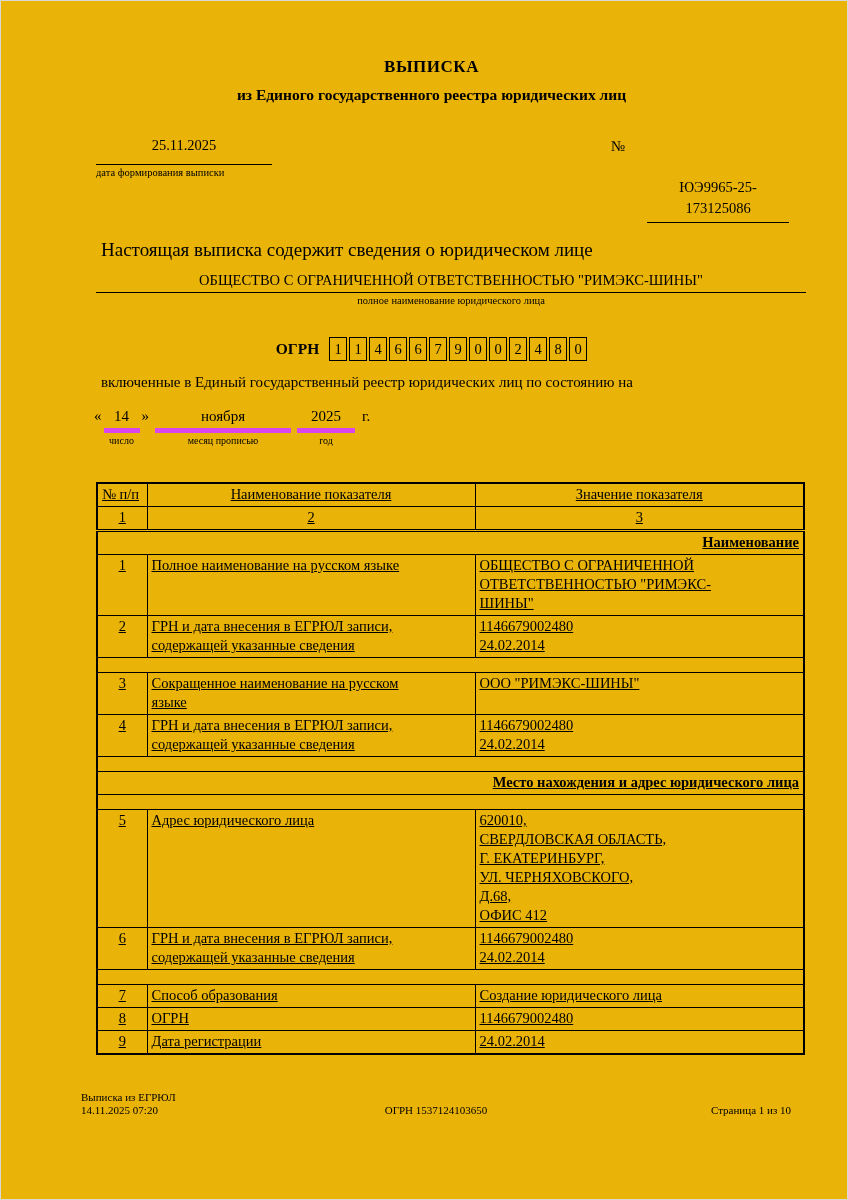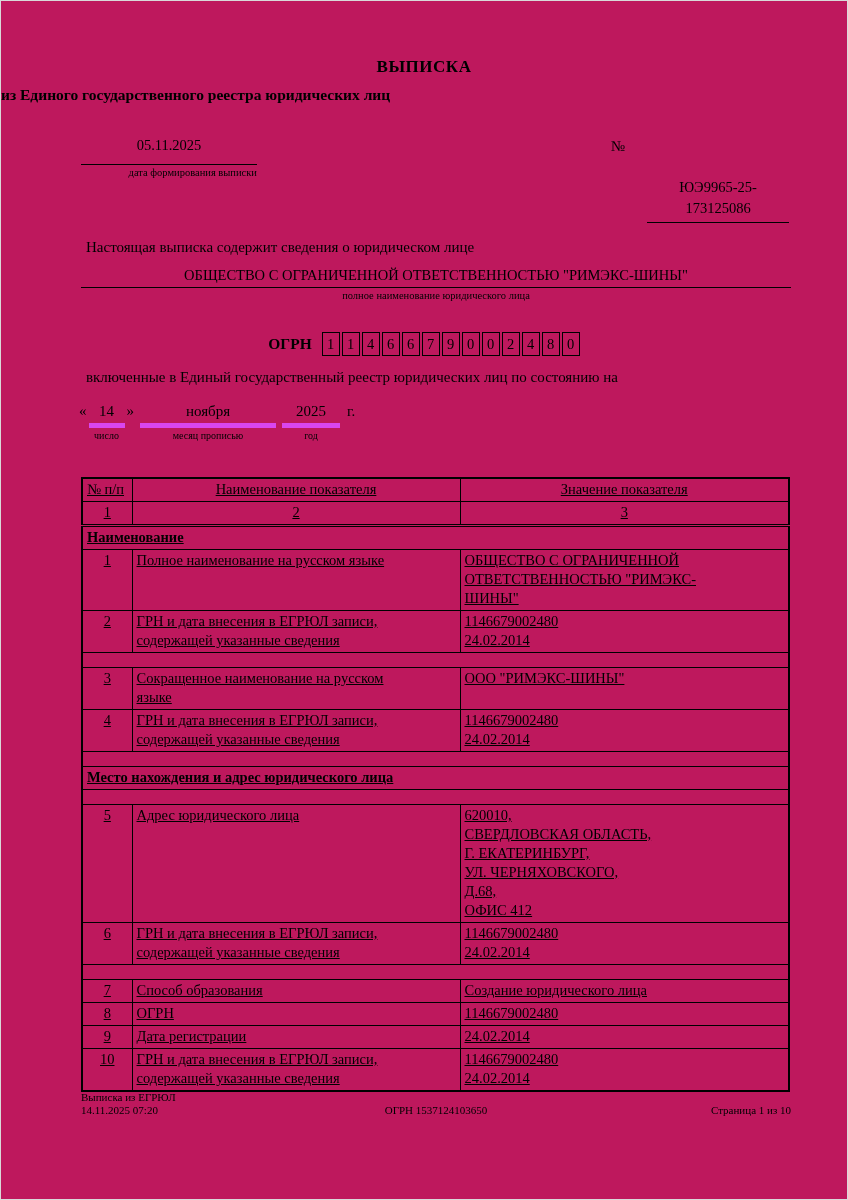--- a/index.html
+++ b/index.html
@@ -1,56 +1,57 @@
 <!DOCTYPE html>
 <html lang="ru"><head>
 <meta charset="utf-8">
 <style>
   html,body { margin:0; padding:0; background:#e8e8e8; }
   .page {
     position: relative;
     width: 848px;
     height: 1200px;
     margin: 0 auto;
-    background: #be185d;
+    background: #eab308;
     color: #000000;
     font-family: "Liberation Serif", "DejaVu Serif", serif;
     overflow: hidden;
     box-sizing: border-box;
     border: 1px solid #d9d9d9;
+    padding-left: 15px;
   }
   
   .doc-title {
     margin-top: 56px;
     text-align: center;
     font-weight: bold;
     font-size: 17px;
     letter-spacing: .5px;
   }
   .doc-subtitle {
     margin-top: 9px;
-    text-align: left;
+    text-align: center;
     font-weight: bold;
     font-size: 15.5px;
   }
   .header-meta {
     display: flex;
     align-items: flex-start;
     margin-top: 33px;
     padding: 0 58px 0 80px;
   }
   .date-block { width: 176px; }
   .date-value {
     text-align: center;
     font-size: 14.5px;
     padding-bottom: 10px;
     border-bottom: 1px solid #000;
   }
   .date-caption {
-    text-align: right;
+    text-align: left;
     font-size: 10.5px;
     padding-top: 2px;
   }
   .number-block {
     margin-left: auto;
     display: flex;
     align-items: flex-start;
   }
   .num-sign { font-size: 15px; padding-top: 1px; }
   .num-value {
@@ -59,21 +60,21 @@
     text-align: center;
     font-size: 14.5px;
     line-height: 21px;
     border-bottom: 1px solid #000;
     padding-bottom: 3px;
     margin-top: 40px;
   }
   
   .intro-text {
     margin: 16px 0 0 85px;
-    font-size: 15px;
+    font-size: 19px;
   }
   .company-name {
     margin: 11px auto 0 80px;
     width: 710px;
     text-align: center;
     font-size: 14.5px;
     border-bottom: 1.5px solid #000;
     padding-bottom: 3px;
   }
   .company-caption {
@@ -152,21 +153,21 @@
     overflow: hidden;
   }
   .col-num  { width: 50px; }
   .col-name { width: 328px; }
   .col-val  { width: 329px; }
   .head-cell { text-align: center; }
   .head-cell-num { text-align: left; padding-left: 2px; }
   .num-row td { text-align: center; border-bottom: 3px double #000; }
   .section-row td {
     font-weight: bold;
-    text-align: left;
+    text-align: right;
     padding-top: 1px;
     padding-bottom: 2px;
   }
   .spacer-row td { height: 14px; padding: 0; }
   .cell-num { text-align: center; }
   .cell-name { padding-left: 5px; white-space: pre-line; }
   .cell-val { white-space: pre-line; }
   
   .page-footer {
     position: absolute;
@@ -185,21 +186,21 @@
 </head>
 <body>
 
 <div class="page">
 
   <div class="doc-title">ВЫПИСКА</div>
   <div class="doc-subtitle">из Единого государственного реестра юридических лиц</div>
 
   <div class="header-meta">
     <div class="date-block">
-      <div class="date-value">05.11.2025</div>
+      <div class="date-value">25.11.2025</div>
       <div class="date-caption">дата формирования выписки</div>
     </div>
     <div class="number-block">
       <span class="num-sign">№</span>
       <div class="num-value">
         <div>ЮЭ9965-25-</div>
         <div>173125086</div>
       </div>
     </div>
   </div>
@@ -337,27 +338,20 @@
         <tr>
           <td class="cell-num">8</td>
           <td class="cell-name">ОГРН</td>
           <td class="cell-val">1146679002480</td>
         </tr>
         <tr>
           <td class="cell-num">9</td>
           <td class="cell-name">Дата регистрации</td>
           <td class="cell-val">24.02.2014</td>
         </tr>
-        <tr>
-          <td class="cell-num">10</td>
-          <td class="cell-name">ГРН и дата внесения в ЕГРЮЛ записи,
-содержащей указанные сведения</td>
-          <td class="cell-val">1146679002480
-24.02.2014</td>
-        </tr>
       </tbody>
   </table>
 
   <div class="page-footer">
     <div class="footer-left">
       <div>Выписка из ЕГРЮЛ</div>
       <div>14.11.2025 07:20</div>
     </div>
     <div class="footer-center">ОГРН 1537124103650</div>
     <div class="footer-right">Страница 1 из 10</div>

